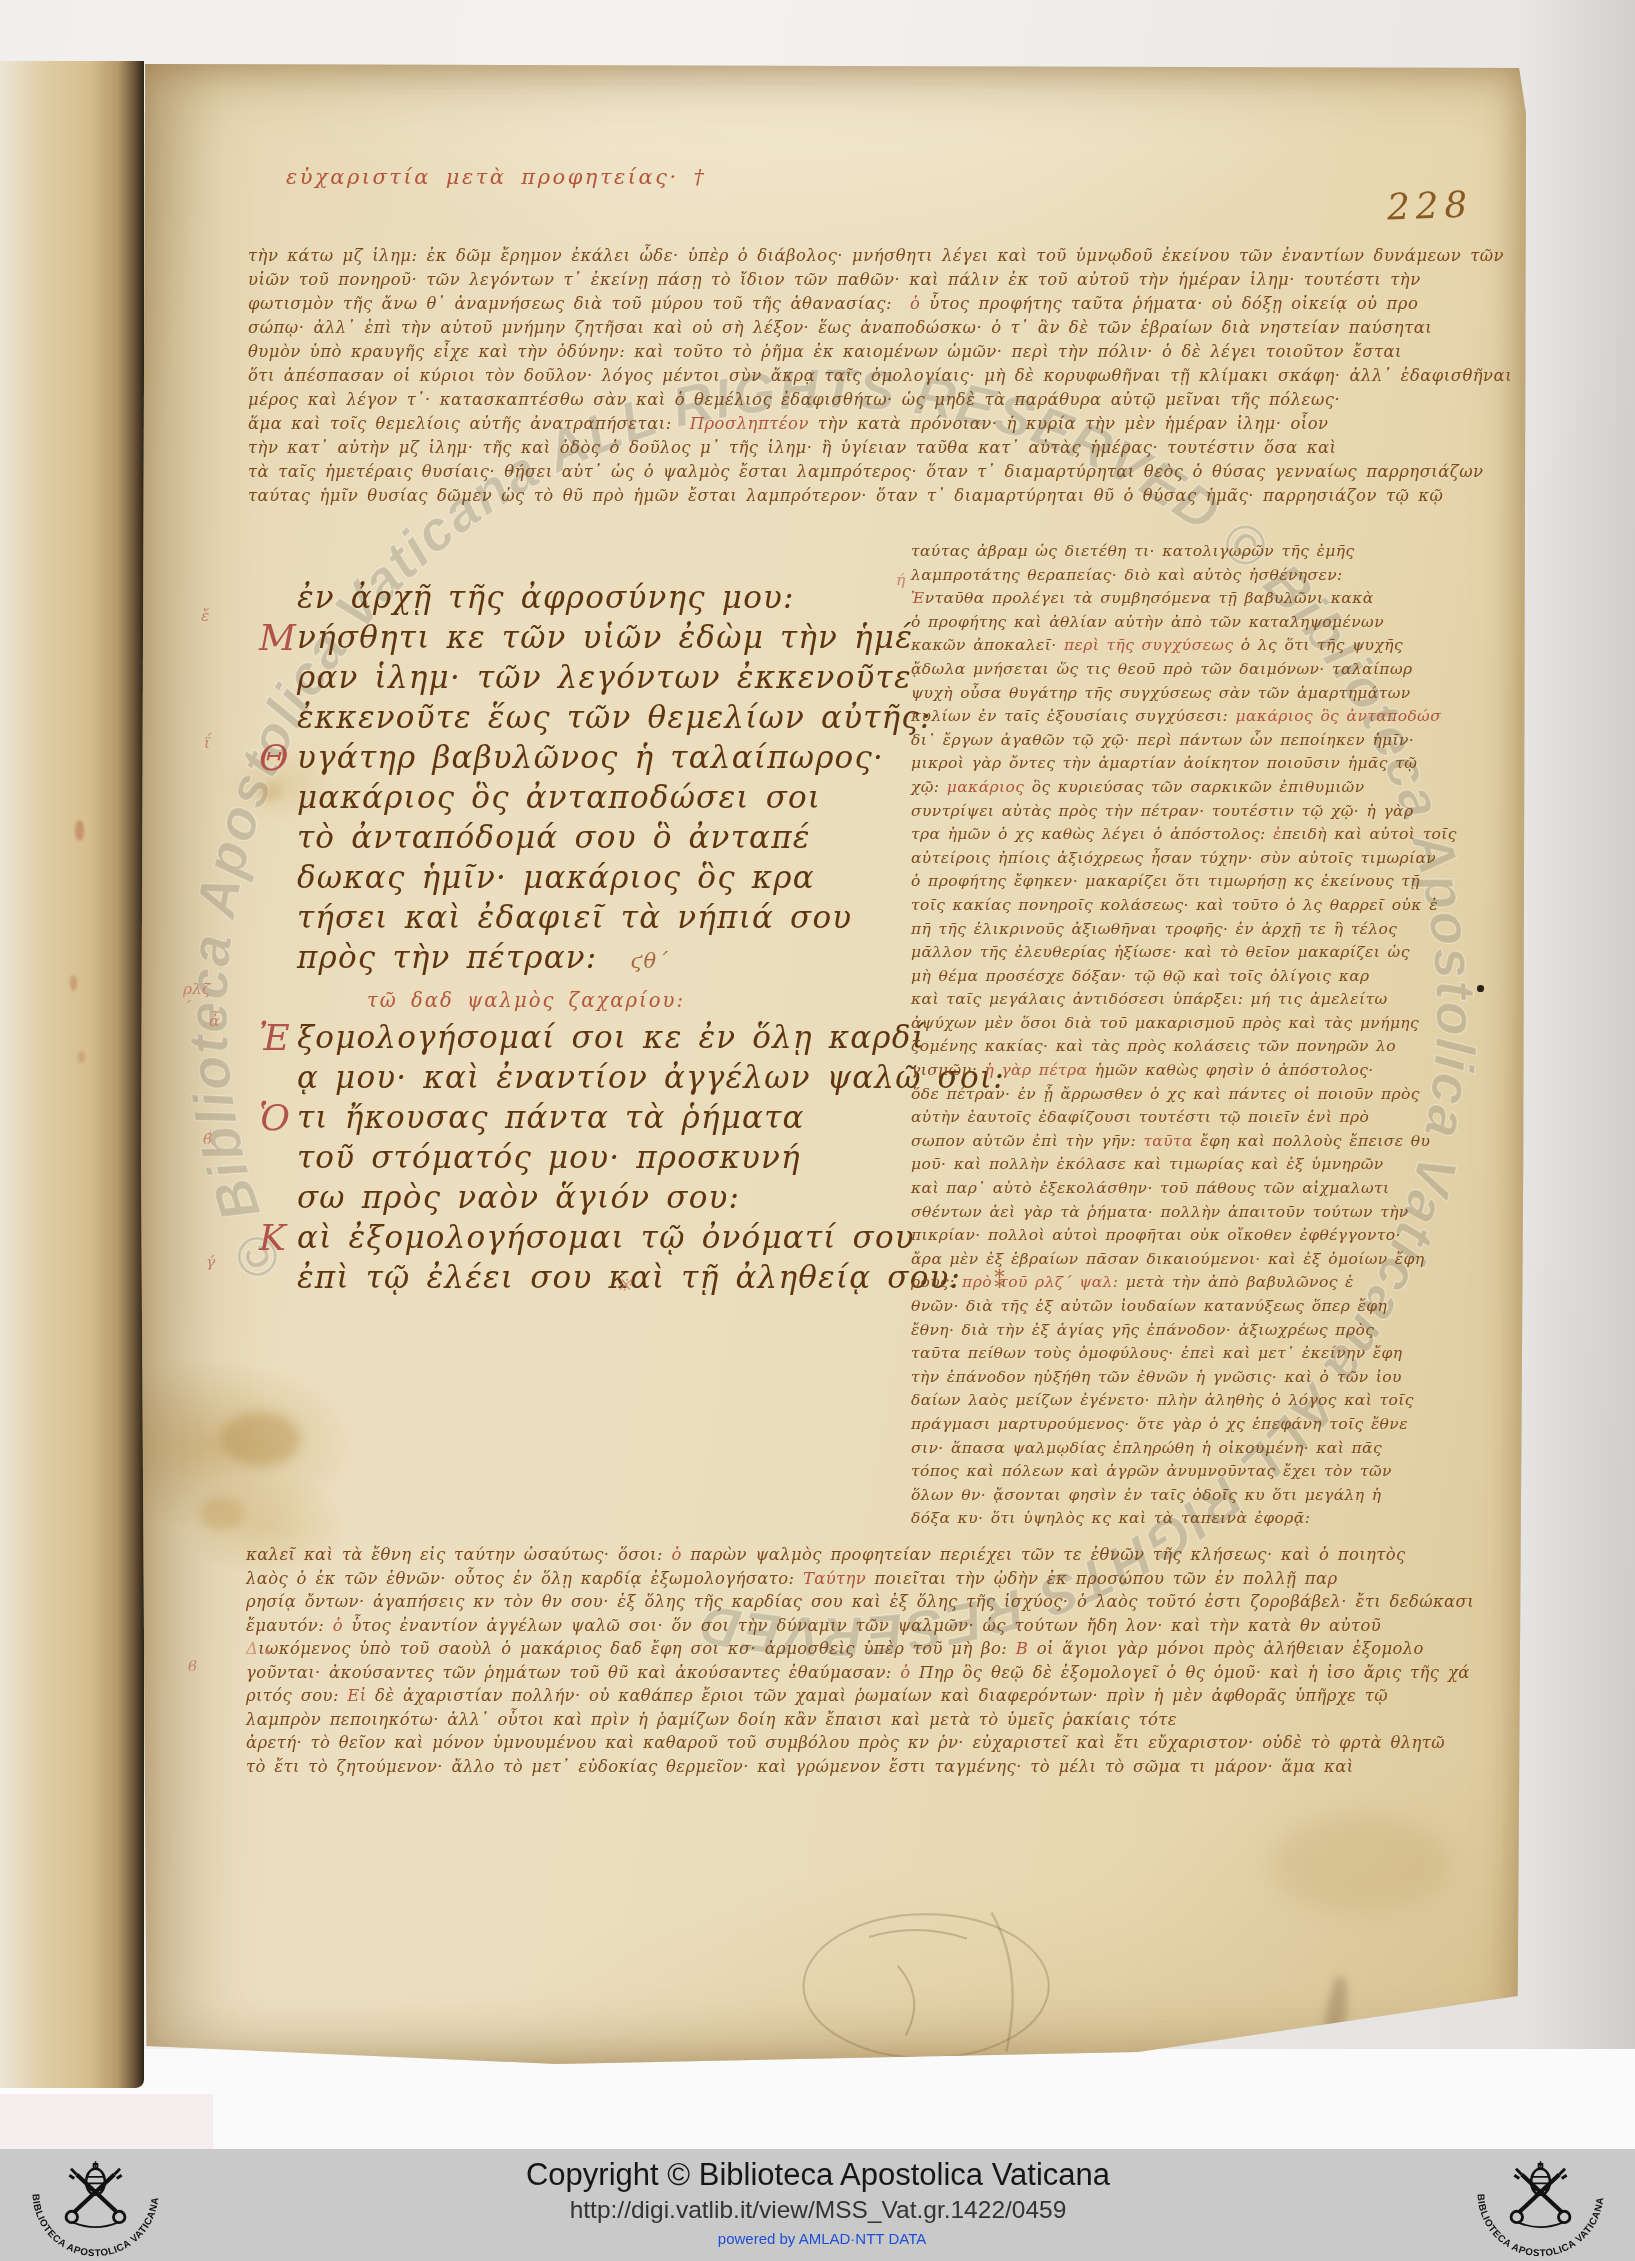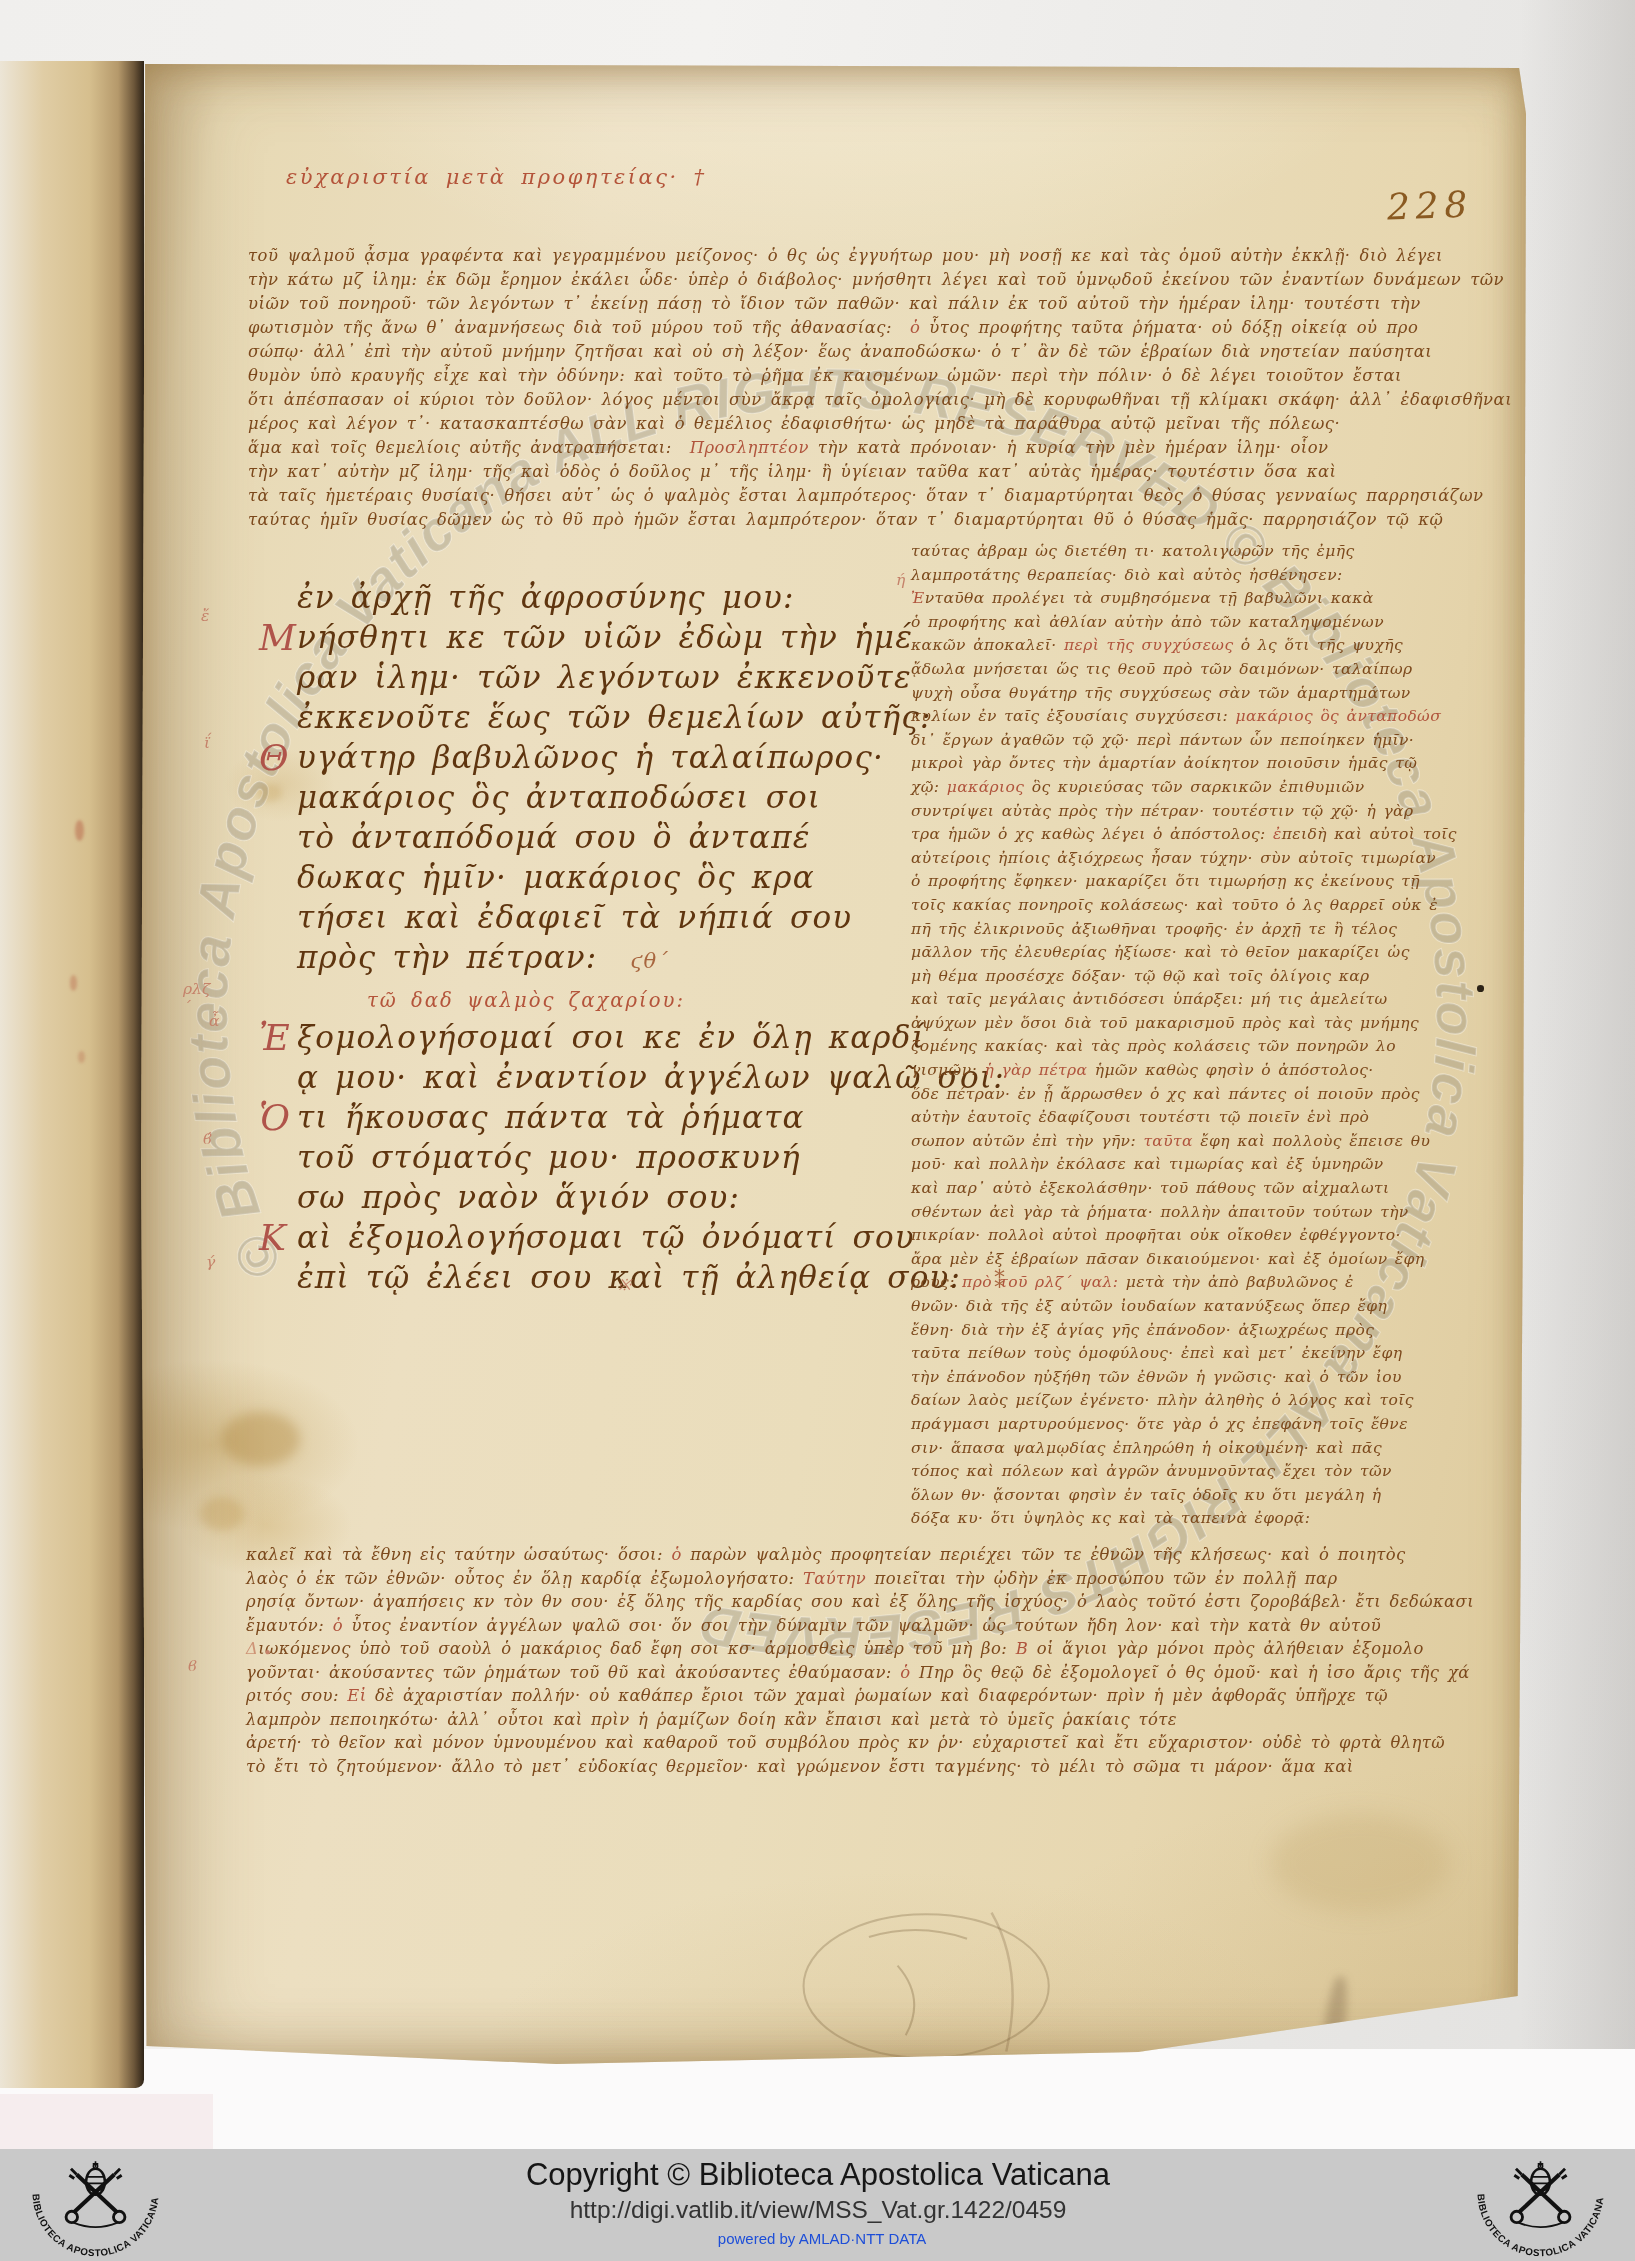--- a/index.html
+++ b/index.html
@@ -97,21 +97,20 @@
       <defs>
         <path id="wmCircle" transform="rotate(-25 845 1160)" d="M 105,1160 a 740,740 0 1 1 1480,0 a 740,740 0 1 1 -1480,0"></path>
       </defs>
       <text><textPath id="wm-ring-text" href="#wmCircle">© Biblioteca Apostolica Vaticana   ALL RIGHTS RESERVED   © Biblioteca Apostolica Vaticana   ALL RIGHTS RESERVED  </textPath></text>
     </svg>
 
     <div class="rubric">εὐχαριστία μετὰ προφητείας· †</div>
     <div class="folio">228</div>
 
     <div class="block top-block">
-        <div class="tline">τοῦ ψαλμοῦ ᾆσμα γραφέντα καὶ γεγραμμένου μείζονος· ὁ θς ὡς ἐγγυήτωρ μου· μὴ νοσῇ κε καὶ τὰς ὁμοῦ αὐτὴν ἐκκλῇ· διὸ λέγει</div>
         <div class="tline">τὴν κάτω μζ ἱλημ: ἐκ δῶμ ἔρημον ἐκάλει ὧδε· ὑπὲρ ὁ διάβολος· μνήσθητι λέγει καὶ τοῦ ὑμνῳδοῦ ἐκείνου τῶν ἐναντίων δυνάμεων τῶν</div>
         <div class="tline">υἱῶν τοῦ πονηροῦ· τῶν λεγόντων τ᾽ ἐκείνῃ πάσῃ τὸ ἴδιον τῶν παθῶν· καὶ πάλιν ἐκ τοῦ αὐτοῦ τὴν ἡμέραν ἱλημ· τουτέστι τὴν</div>
         <div class="tline"><span>φωτισμὸν τῆς ἄνω θ᾽ ἀναμνήσεως διὰ τοῦ μύρου τοῦ τῆς ἀθανασίας:  </span><span class="r">ὁ</span><span> ὗτος προφήτης ταῦτα ῥήματα· οὐ δόξῃ οἰκείᾳ οὐ προ</span></div>
         <div class="tline">σώπῳ· ἀλλ᾽ ἐπὶ τὴν αὐτοῦ μνήμην ζητῆσαι καὶ οὐ σὴ λέξον· ἕως ἀναποδώσκω· ὁ τ᾽ ἂν δὲ τῶν ἑβραίων διὰ νηστείαν παύσηται</div>
         <div class="tline">θυμὸν ὑπὸ κραυγῆς εἶχε καὶ τὴν ὀδύνην: καὶ τοῦτο τὸ ῥῆμα ἐκ καιομένων ὡμῶν· περὶ τὴν πόλιν· ὁ δὲ λέγει τοιοῦτον ἔσται</div>
         <div class="tline">ὅτι ἀπέσπασαν οἱ κύριοι τὸν δοῦλον· λόγος μέντοι σὺν ἄκρᾳ ταῖς ὁμολογίαις· μὴ δὲ κορυφωθῆναι τῇ κλίμακι σκάφη· ἀλλ᾽ ἐδαφισθῆναι</div>
         <div class="tline">μέρος καὶ λέγον τ᾽· κατασκαπτέσθω σὰν καὶ ὁ θεμέλιος ἐδαφισθήτω· ὡς μηδὲ τὰ παράθυρα αὐτῷ μεῖναι τῆς πόλεως·</div>
         <div class="tline"><span>ἅμα καὶ τοῖς θεμελίοις αὐτῆς ἀνατραπήσεται:  </span><span class="r">Προσληπτέον</span><span> τὴν κατὰ πρόνοιαν· ἡ κυρία τὴν μὲν ἡμέραν ἱλημ· οἷον</span></div>
         <div class="tline">τὴν κατ᾽ αὐτὴν μζ ἱλημ· τῆς καὶ ὁδὸς ὁ δοῦλος μ᾽ τῆς ἱλημ· ἢ ὑγίειαν ταῦθα κατ᾽ αὐτὰς ἡμέρας· τουτέστιν ὅσα καὶ</div>
         <div class="tline">τὰ ταῖς ἡμετέραις θυσίαις· θήσει αὐτ᾽ ὡς ὁ ψαλμὸς ἔσται λαμπρότερος· ὅταν τ᾽ διαμαρτύρηται θεὸς ὁ θύσας γενναίως παρρησιάζων</div>

